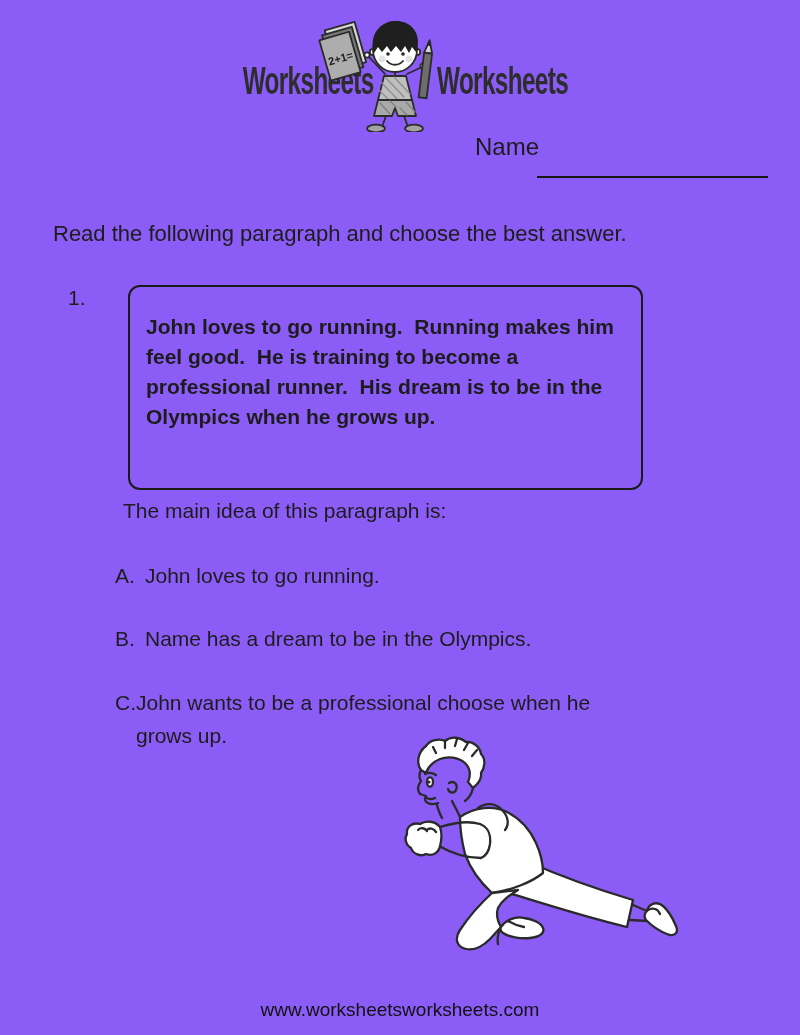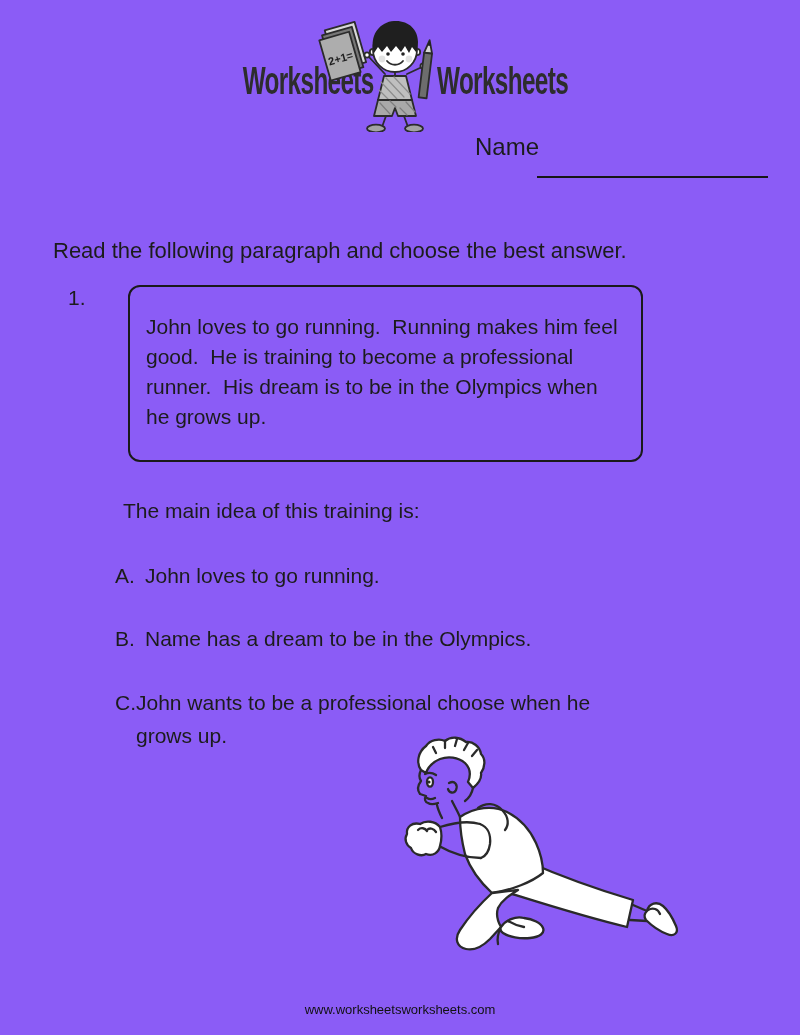--- a/index.html
+++ b/index.html
@@ -23,48 +23,49 @@
     white-space:nowrap;
   }
   .logo-text.left{right:426px;transform:scaleX(.64);transform-origin:100% 0;}
   .logo-text.right{left:437px;transform:scaleX(.64);transform-origin:0 0;}
   .logo-mascot{position:absolute;left:318px;top:10px;width:130px;height:122px;}
   
   .title{position:absolute;left:67px;top:150px;font-size:27px;line-height:36px;}
   .name-label{position:absolute;left:475px;top:131px;font-size:24px;line-height:32px;}
   .name-line{position:absolute;left:537px;top:176px;width:231px;height:0;border-top:2px solid #161616;}
   
-  .instruction{position:absolute;left:53px;top:236px;font-size:22px;line-height:30px;}
+  .instruction{position:absolute;left:53px;top:219px;font-size:22px;line-height:30px;}
   
   .q-number{position:absolute;left:68px;top:283px;font-size:21px;line-height:30px;}
   .passage-box{
     position:absolute;left:128px;top:285px;
-    width:515px;height:177px;
+    width:515px;height:205px;
     box-sizing:border-box;
     border:2.5px solid #1a1a1a;
     border-radius:12px;
+    font-weight:bold;
   }
   .passage-text{
     position:absolute;left:16px;top:25px;
     width:474px;
     font-size:21px;line-height:30px;
     white-space:pre-wrap;
   }
   .prompt{position:absolute;left:123px;top:494px;font-size:21px;line-height:33px;}
   .option{position:absolute;left:115px;display:flex;align-items:flex-start;font-size:21px;line-height:33px;}
   .option .letter{flex:0 0 30px;}
   .option .text{max-width:505px;}
   .option.opt-a{top:559px;}
   .option.opt-b{top:622px;}
   .option.opt-c{top:686px;}
   .option.opt-c .letter{flex-basis:21px;}
   
   .runner{position:absolute;left:380px;top:730px;width:320px;height:250px;}
   
-  .footer{position:absolute;left:0;top:997px;width:100%;text-align:center;font-size:13px;line-height:26px;color:#111;}
+  .footer{position:absolute;left:0;top:997px;width:100%;text-align:center;font-size:19px;line-height:26px;color:#111;}
 </style>
 </head>
 <body>
 
 <div class="page">
 
   <div class="logo-text left">Worksheets</div>
 
   <svg class="logo-mascot" viewBox="0 0 130 122" aria-hidden="true">
     <g stroke="#2b2b2b" stroke-width="1.8" fill="none" stroke-linecap="round" stroke-linejoin="round">
@@ -116,21 +117,21 @@
   <div class="name-line"></div>
 
   <div class="instruction">Read the following paragraph and choose the best answer.</div>
 
   <div class="q-number">1.</div>
 
   <div class="passage-box">
     <div class="passage-text">John loves to go running.  Running makes him feel good.  He is training to become a professional runner.  His dream is to be in the Olympics when he grows up.</div>
   </div>
 
-  <div class="prompt">The main idea of this training is:</div>
+  <div class="prompt">The main idea of this paragraph is:</div>
 
   <div class="option opt-a">
     <span class="letter">A.</span>
     <span class="text">John loves to go running.</span>
   </div>
   <div class="option opt-b">
     <span class="letter">B.</span>
     <span class="text">Name has a dream to be in the Olympics.</span>
   </div>
   <div class="option opt-c">

